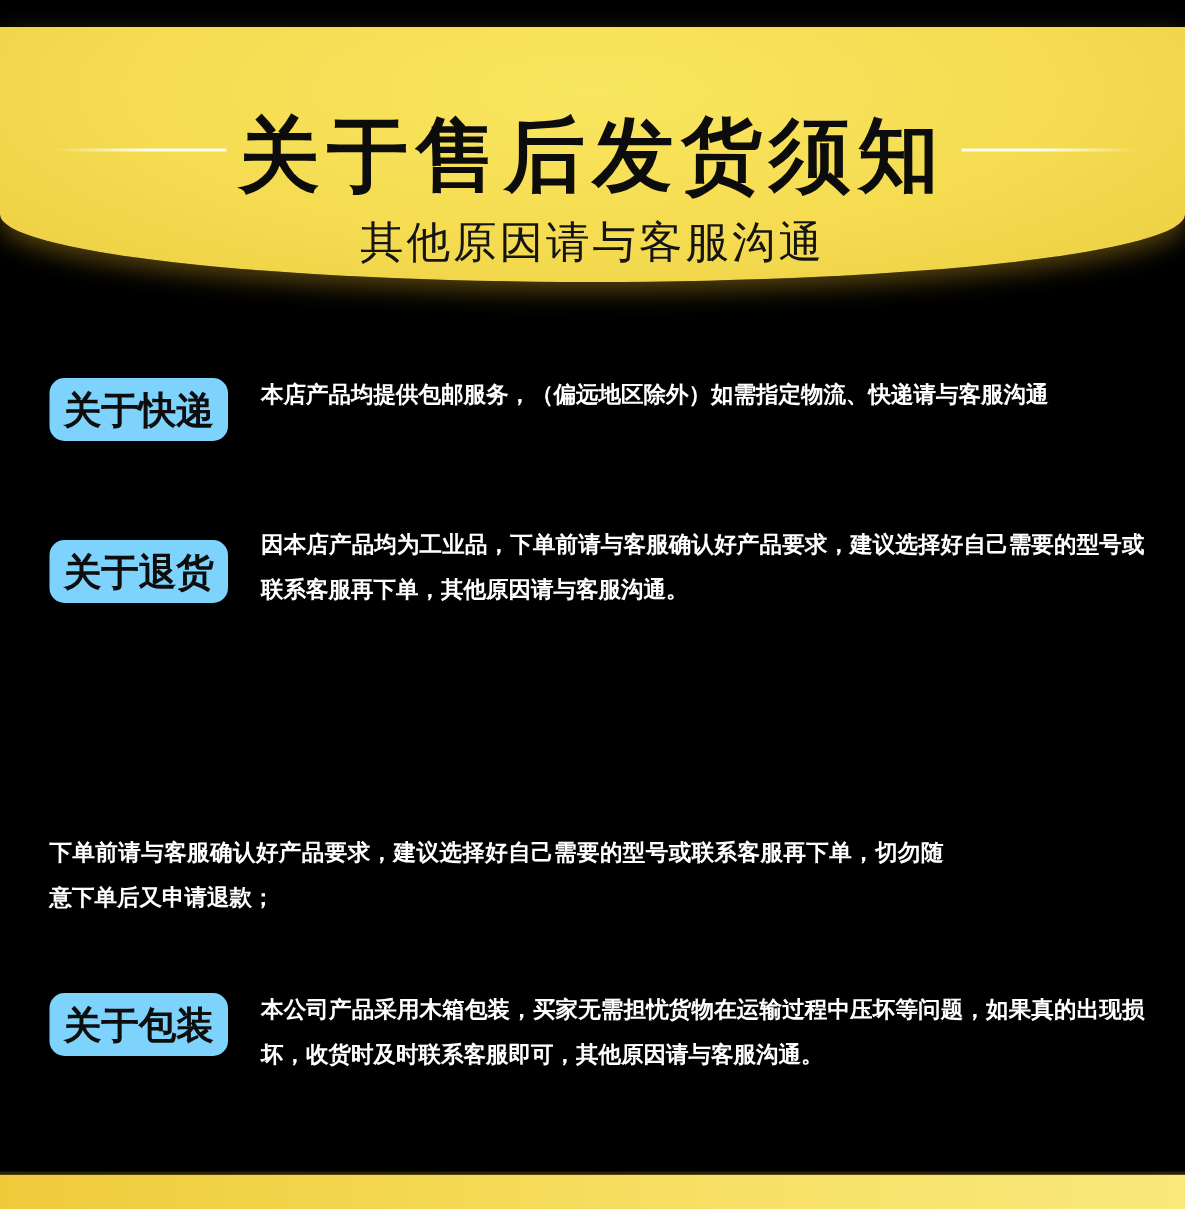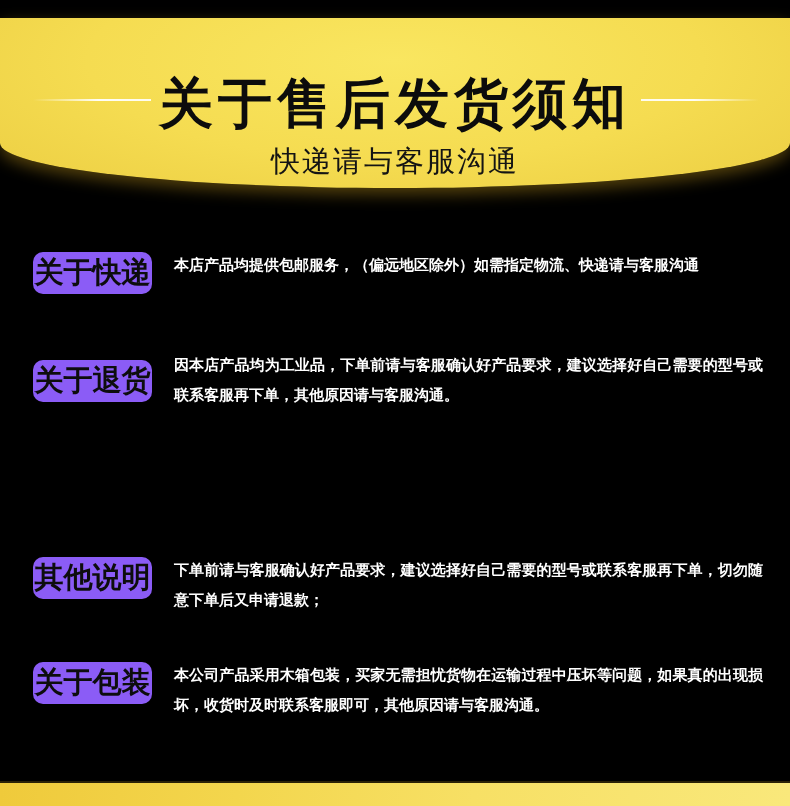--- a/index.html
+++ b/index.html
@@ -3,21 +3,21 @@
 <meta charset="utf-8">
 <style>
   * { margin: 0; padding: 0; box-sizing: border-box; }
   html, body { background: #000; }
   .page {
     position: relative;
     width: 790px;
     height: 806px;
     background: #000;
     overflow: hidden;
-    font-family: Liberation Serif, serif;
+    font-family: Liberation Mono, monospace;
     padding-left: 28px;
   }
   
   .header-curve {
     position: absolute;
     top: 18px; left: 0;
     width: 790px; height: 170px;
     background: radial-gradient(ellipse at 50% 25%, #f9e660 0%, #f5dc51 55%, #ecce42 100%);
     border-bottom-left-radius: 50% 45px;
     border-bottom-right-radius: 50% 45px;
@@ -64,26 +64,26 @@
   }
   .s1 { top: 250px; }
   .s2 { top: 350px; align-items: center; }
   .s3 { top: 453px; }
   .s4 { top: 555px; }
   .s5 { top: 660px; }
   .label-badge {
     flex: 0 0 119px;
     height: 42px;
     margin-top: 2px;
-    background: #8b5cf6;
+    background: #7dd3fc;
     border-radius: 10px;
     display: flex;
     align-items: center;
     justify-content: center;
-    font-size: 29px;
+    font-size: 25px;
     font-weight: bold;
     color: #0d0d0d;
     white-space: nowrap;
   }
   .section-text {
     width: 596px;
     font-size: 15px;
     font-weight: bold;
     line-height: 30px;
     color: #ffffff;
@@ -100,36 +100,35 @@
 </style>
 </head>
 <body>
 
 <div class="page">
 
   <div class="header-curve">
     <span class="decor-line left"></span>
     <span class="decor-line right"></span>
     <div class="header-title">关于售后发货须知</div>
-    <div class="header-subtitle">快递请与客服沟通</div>
+    <div class="header-subtitle">其他原因请与客服沟通</div>
   </div>
 
   <div class="section s1">
     <div class="label-badge">关于快递</div>
     <div class="section-text">本店产品均提供包邮服务，（偏远地区除外）如需指定物流、快递请与客服沟通</div>
   </div>
 
   <div class="section s2">
     <div class="label-badge">关于退货</div>
     <div class="section-text">因本店产品均为工业品，下单前请与客服确认好产品要求，建议选择好自己需要的型号或联系客服再下单，其他原因请与客服沟通。</div>
   </div>
 
 
   <div class="section s4">
-    <div class="label-badge">其他说明</div>
     <div class="section-text">下单前请与客服确认好产品要求，建议选择好自己需要的型号或联系客服再下单，切勿随意下单后又申请退款；</div>
   </div>
 
   <div class="section s5">
     <div class="label-badge">关于包装</div>
     <div class="section-text">本公司产品采用木箱包装，买家无需担忧货物在运输过程中压坏等问题，如果真的出现损坏，收货时及时联系客服即可，其他原因请与客服沟通。</div>
   </div>
 
   <div class="footer-strip"></div>
 

